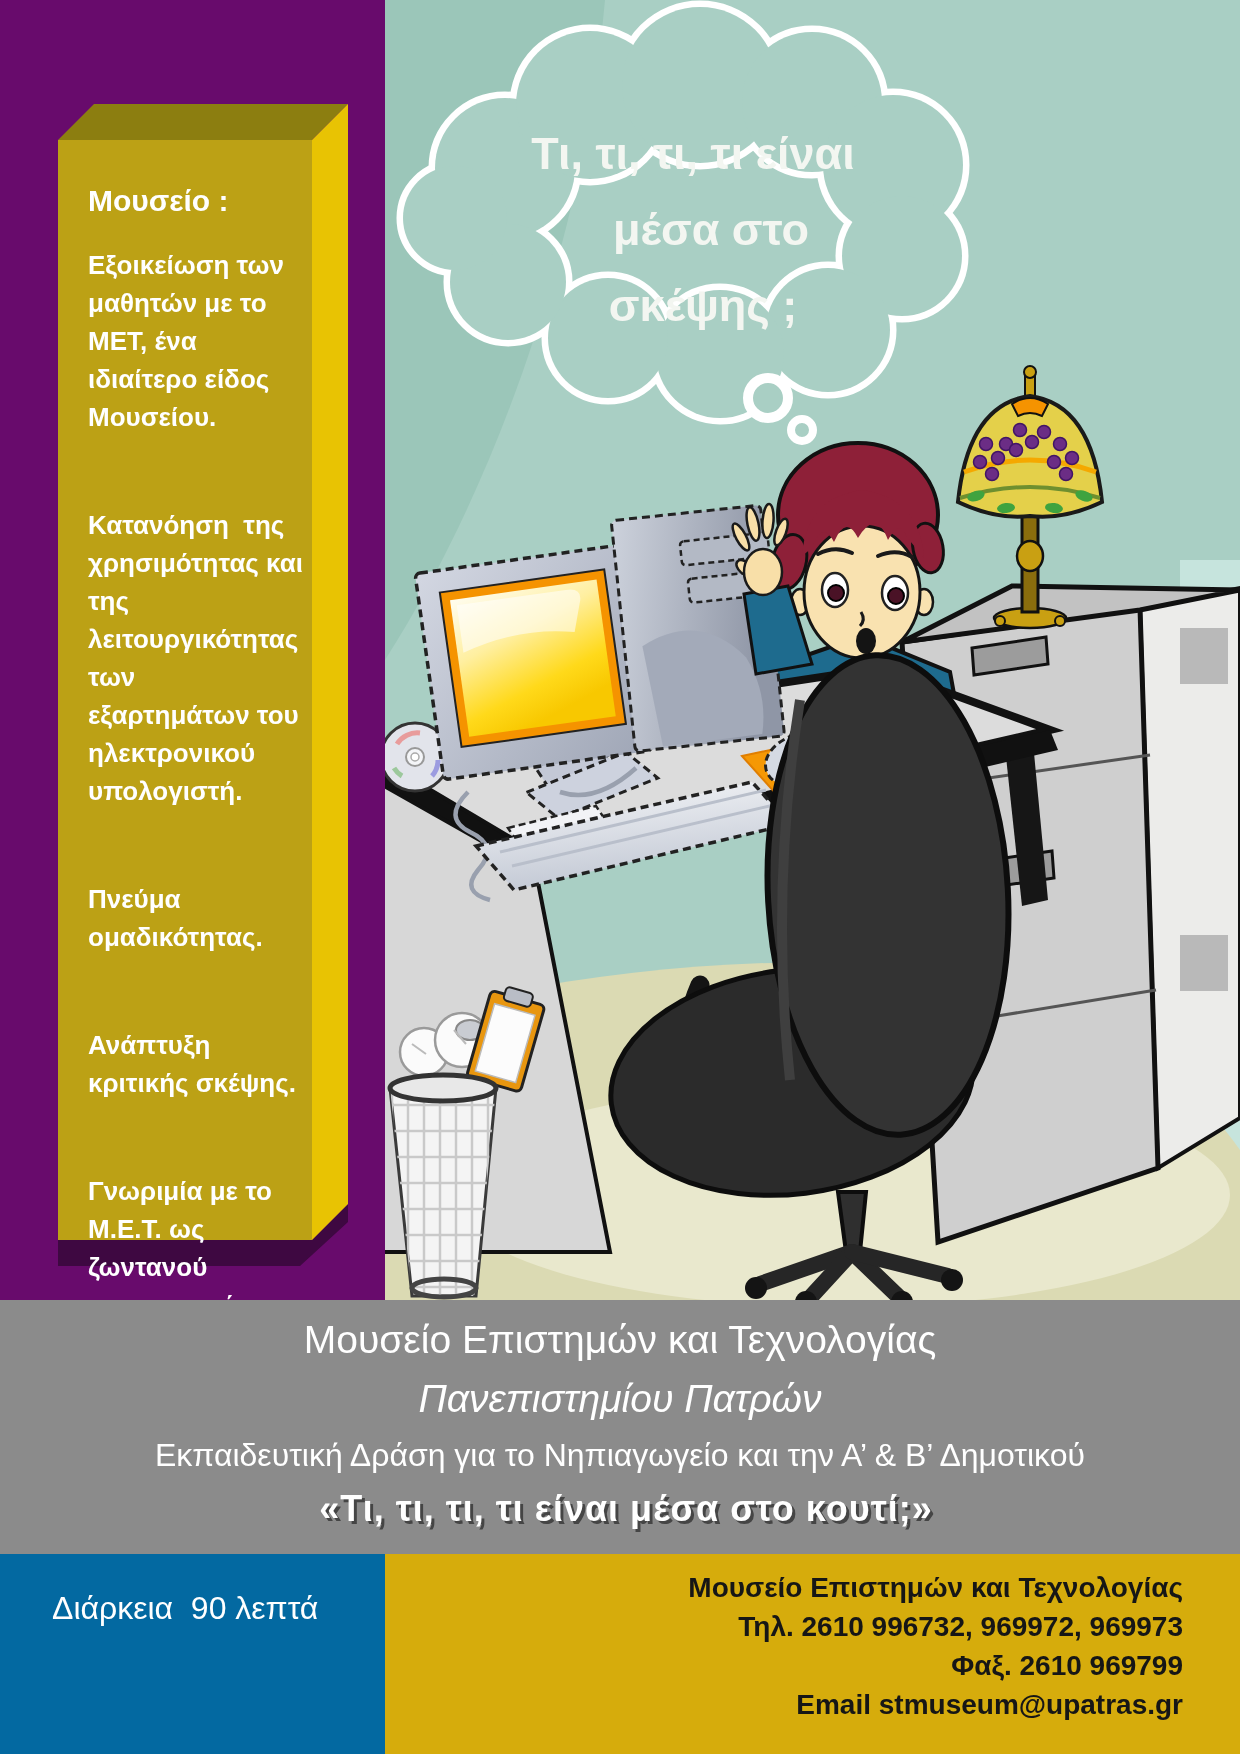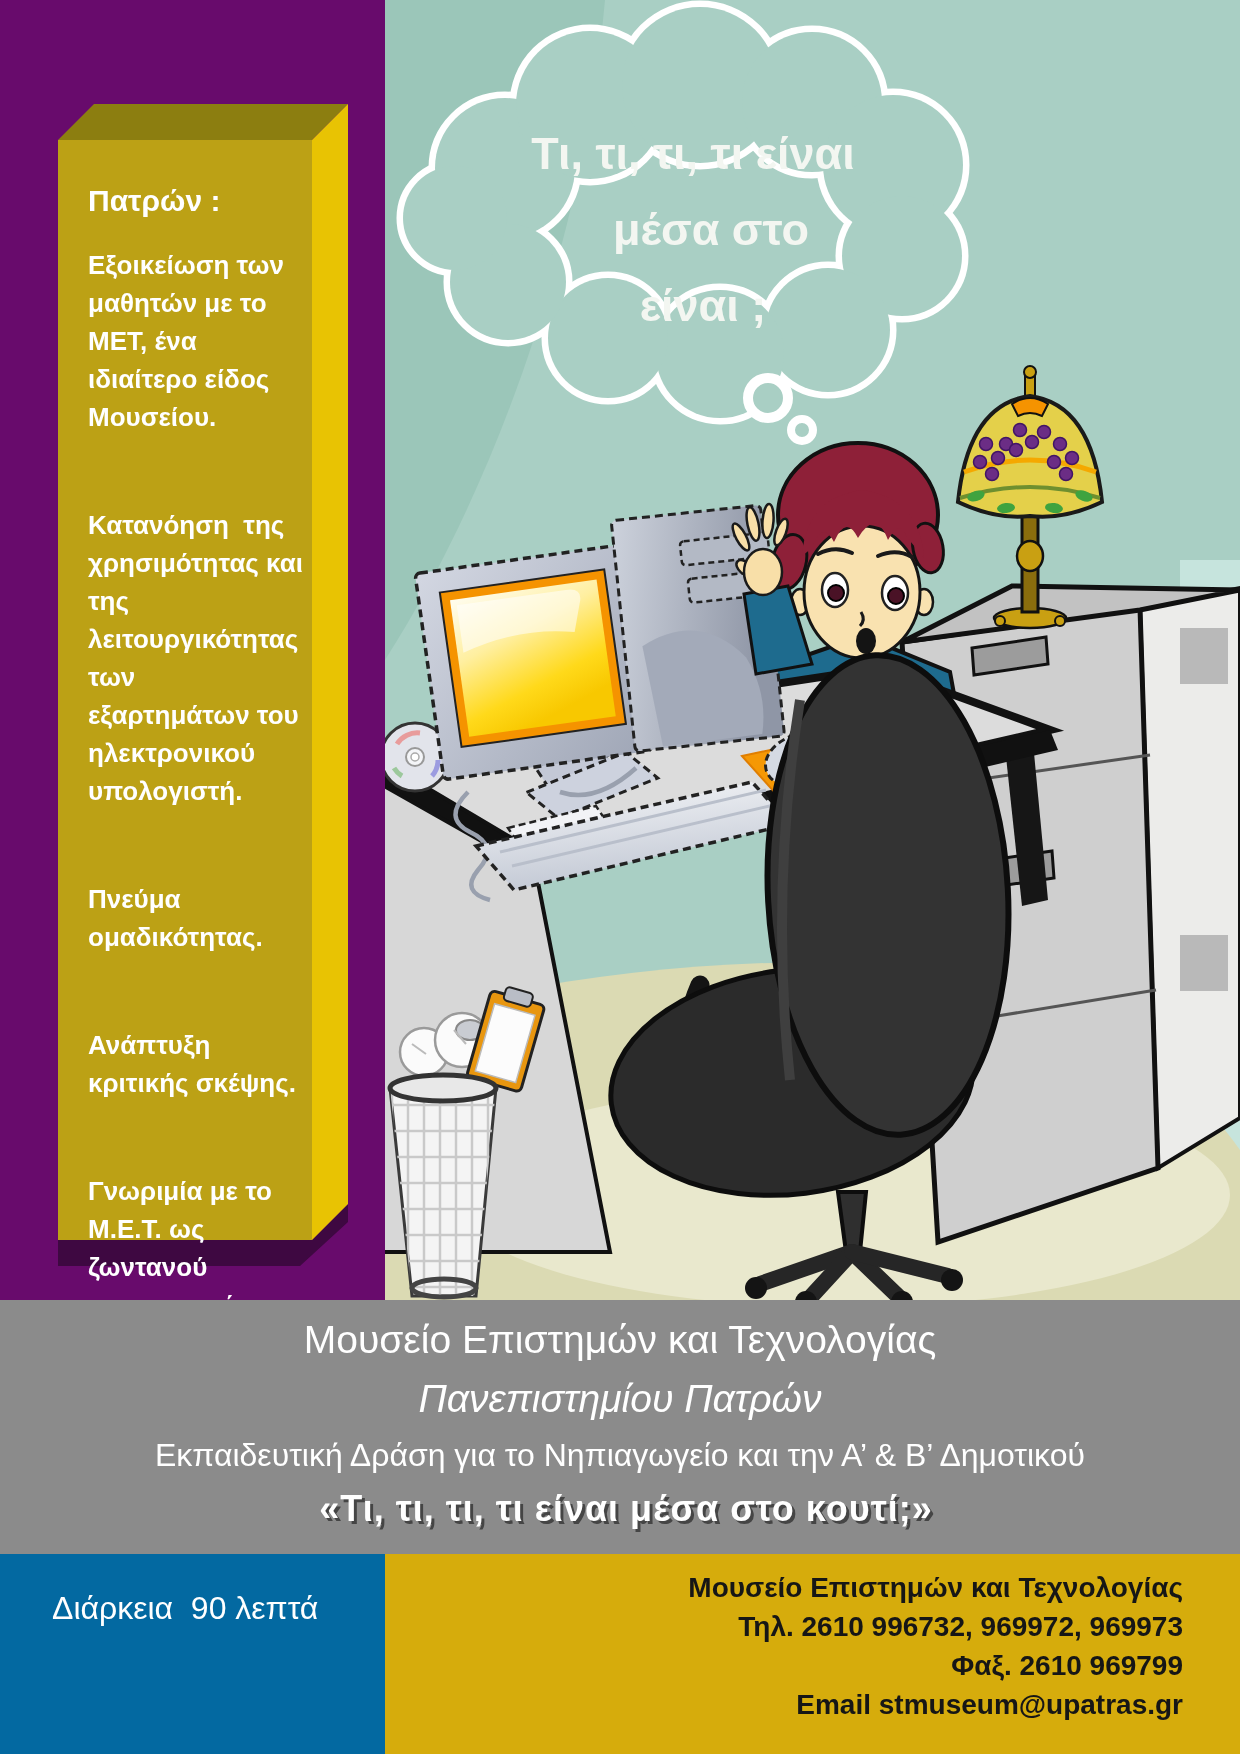--- a/index.html
+++ b/index.html
@@ -290,32 +290,32 @@
       <g>
         <rect x="0" y="0" width="385" height="1300" fill="#680B6C"></rect>
         <path d="M58,1240 L312,1240 L348,1204 L348,1222 L300,1266 L58,1266 Z" fill="#3E0841"></path>
         <polygon points="58,140 94,104 348,104 312,140" fill="#8C7E10"></polygon>
         <polygon points="312,140 348,104 348,1204 312,1240" fill="#E8C303"></polygon>
         <rect x="58" y="140" width="254" height="1100" fill="#BCA115"></rect>
       </g>
     </svg>
 
     <div class="goals-box">
-      <h2 class="goals-title">Πατρών :</h2>
+      <h2 class="goals-title">Μουσείο :</h2>
       <p class="goal-item">Εξοικείωση των μαθητών με το ΜΕΤ, ένα ιδιαίτερο είδος Μουσείου.</p>
       <p class="goal-item">Κατανόηση  της χρησιμότητας και της λειτουργικότητας των εξαρτημάτων του ηλεκτρονικού υπολογιστή.</p>
       <p class="goal-item">Πνεύμα ομαδικότητας.</p>
       <p class="goal-item">Ανάπτυξη κριτικής σκέψης.</p>
       <p class="goal-item">Γνωριμία με το Μ.Ε.Τ. ως ζωντανού οργανισμού.</p>
     </div>
 
     <div class="bubble-text">
       <div class="bubble-line1">Τι, τι, τι, τι είναι</div>
       <div class="bubble-line2">μέσα στο</div>
-      <div class="bubble-line3">είναι ;</div>
+      <div class="bubble-line3">σκέψης ;</div>
     </div>
   </div>
 
   <div class="gray-band">
     <div class="band-l1">Μουσείο Επιστημών και Τεχνολογίας</div>
     <div class="band-l2">Πανεπιστημίου Πατρών</div>
     <div class="band-l3">Εκπαιδευτική Δράση για το Νηπιαγωγείο και την Α’ &amp; Β’ Δημοτικού</div>
     <div class="band-l4">«Τι, τι, τι, τι είναι μέσα στο κουτί;»</div>
   </div>
 

